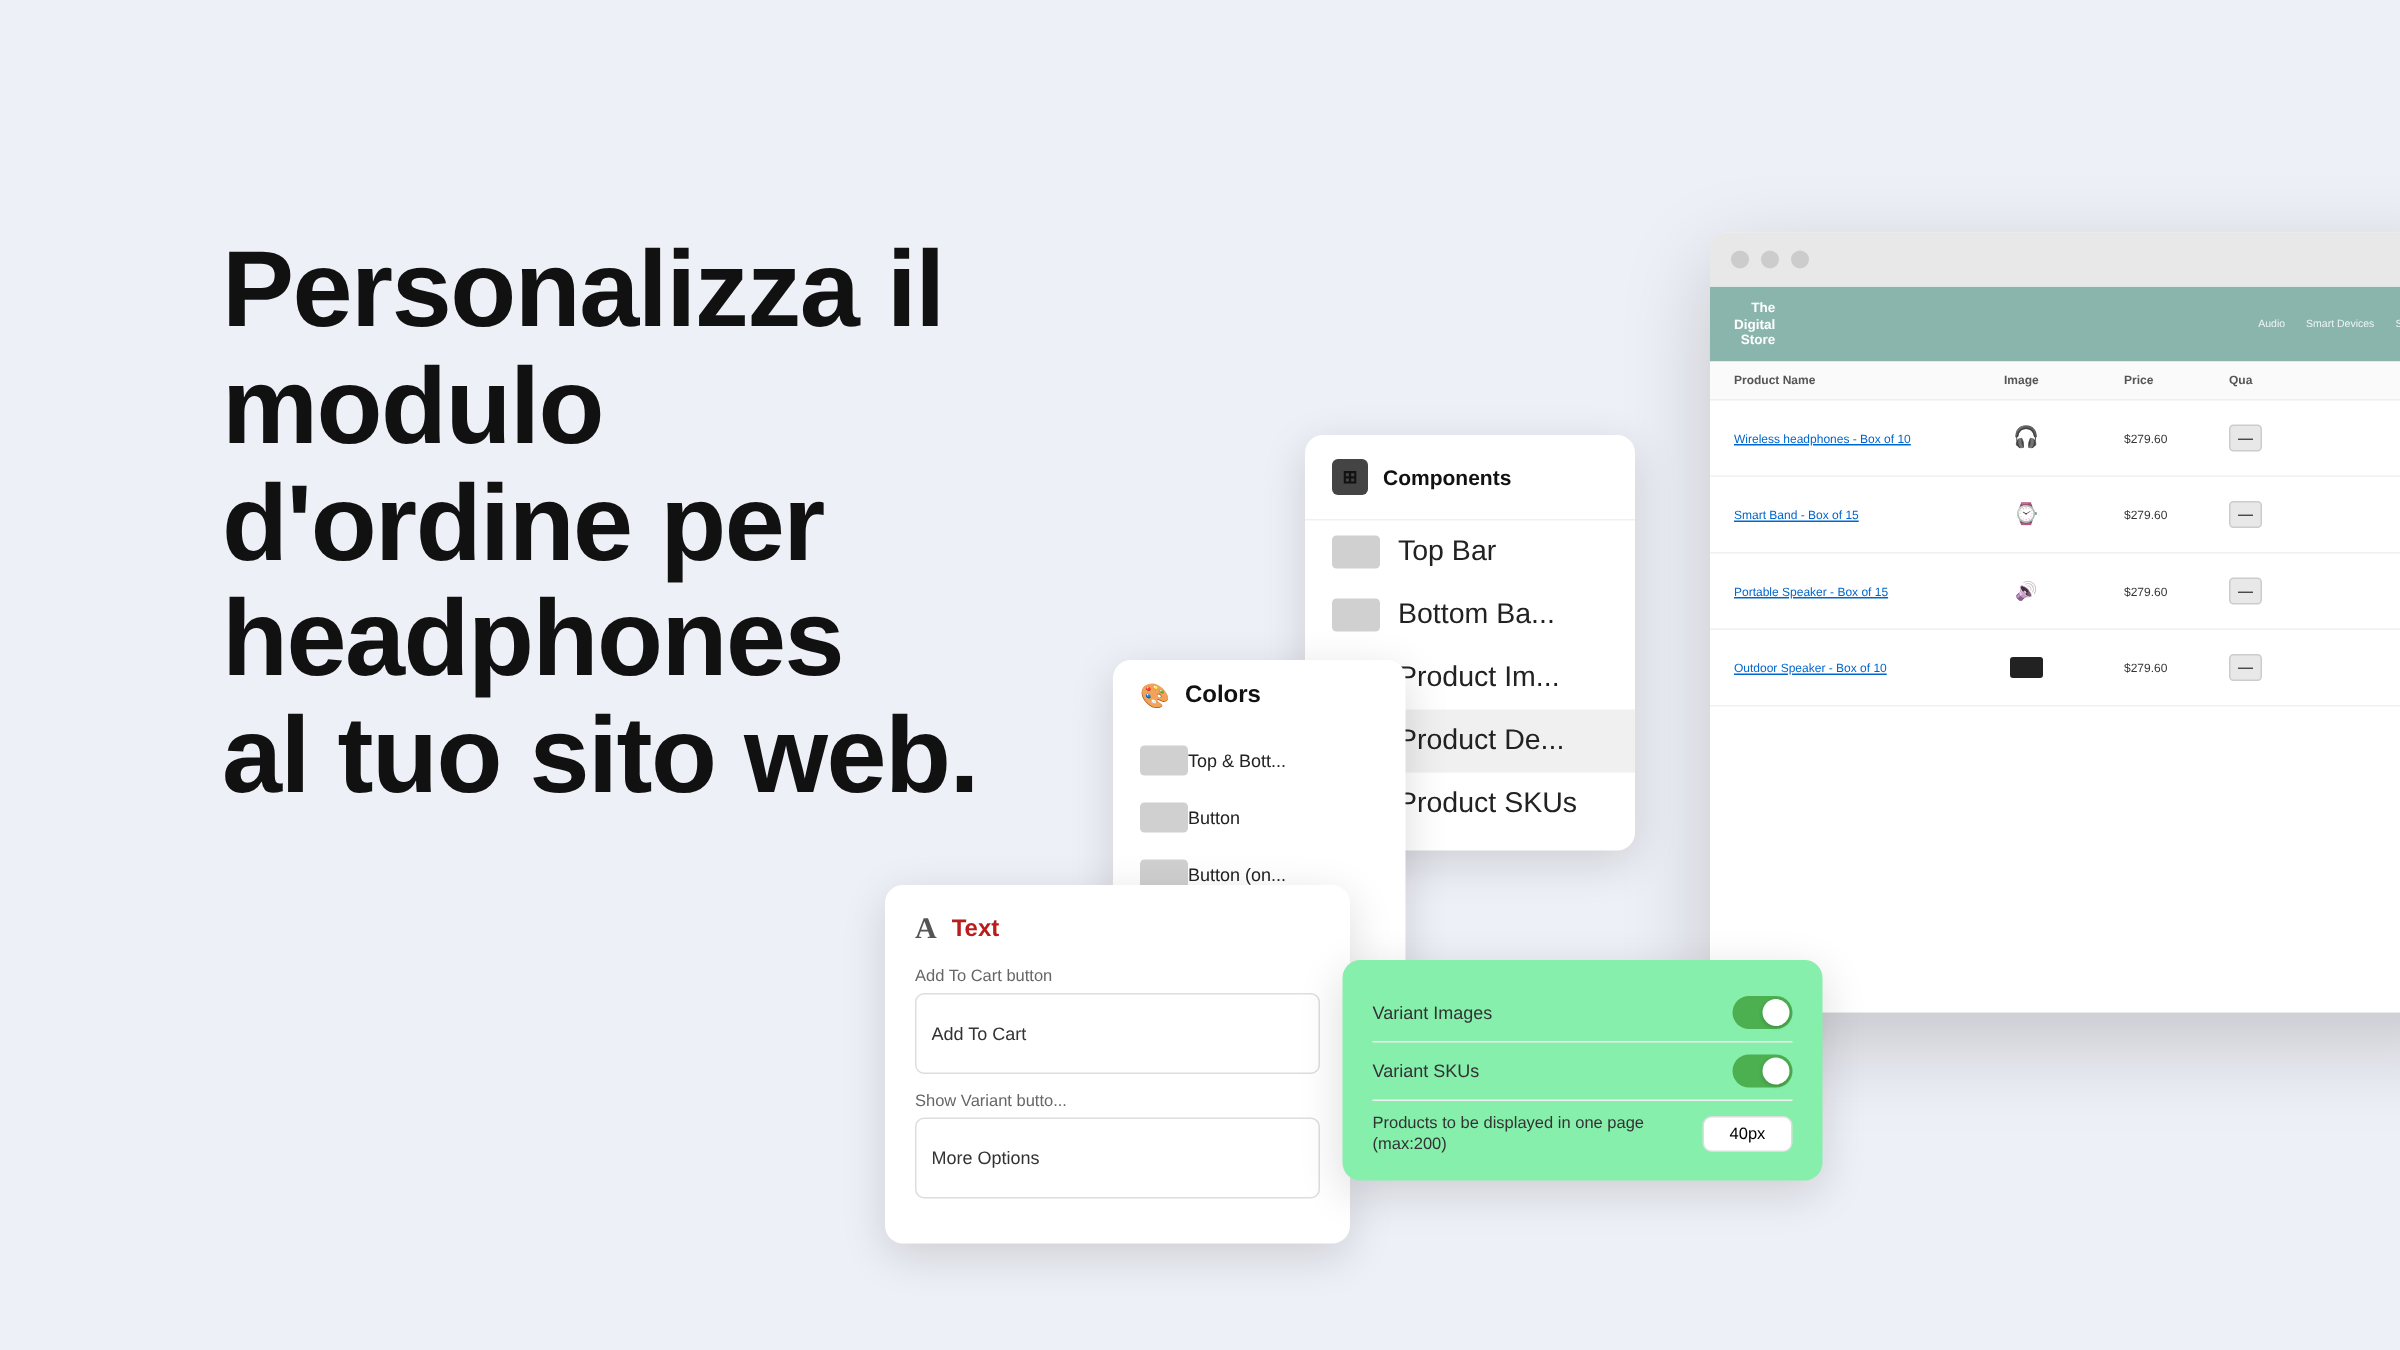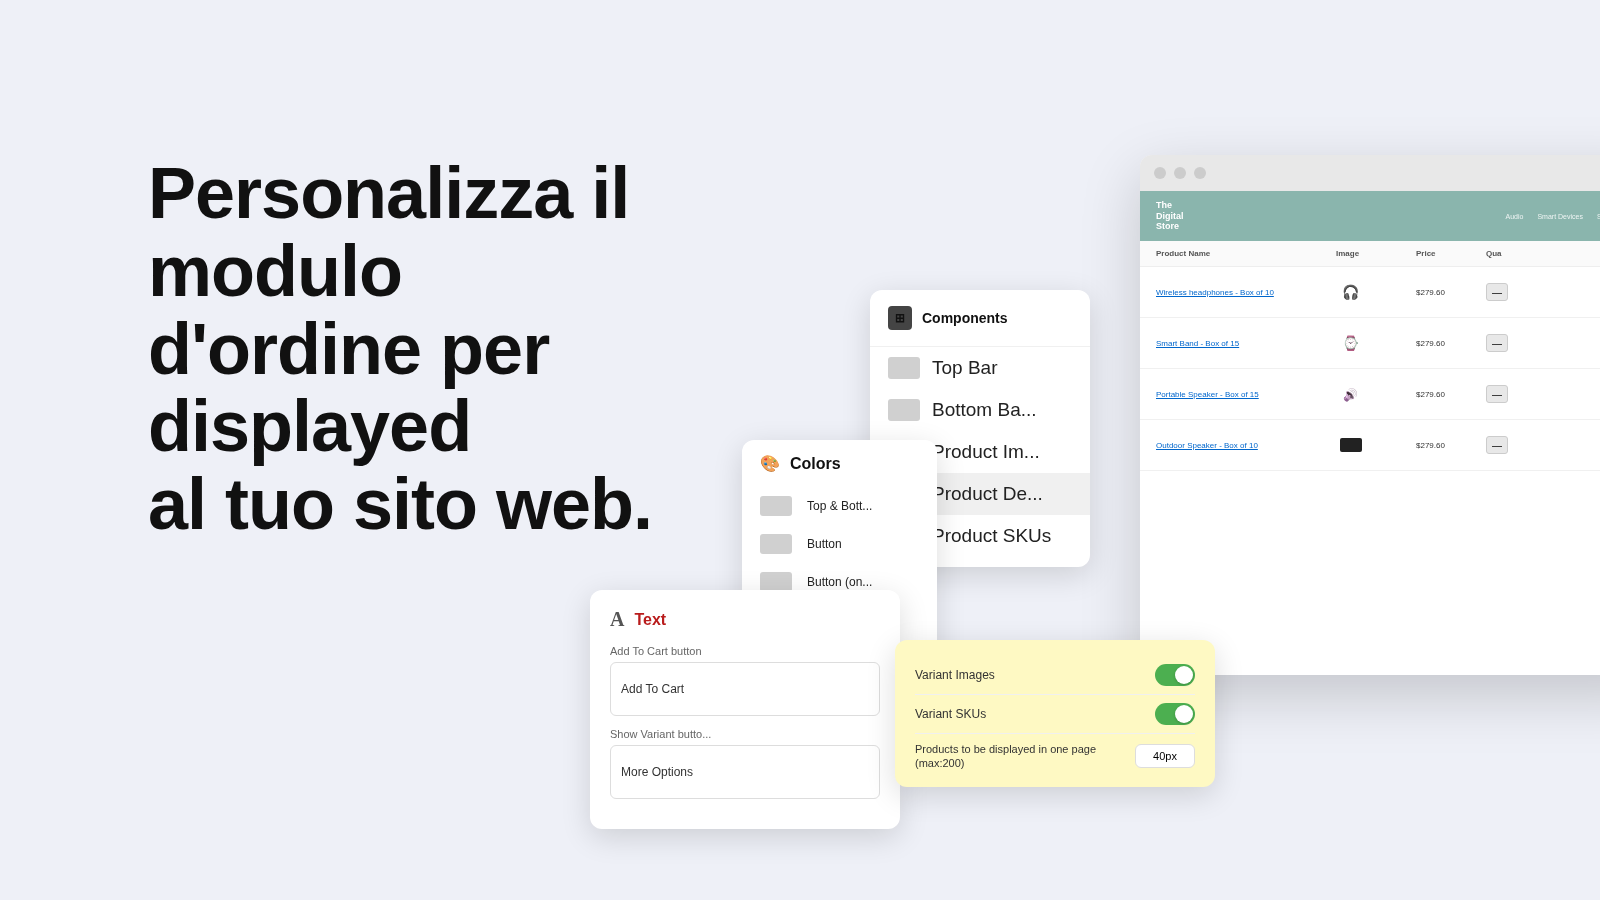--- a/index.html
+++ b/index.html
@@ -65,20 +65,21 @@
       display: flex;
       align-items: center;
       gap: 20px;
       height: 50px;
     }
     .store-logo {
       font-size: 9px;
       font-weight: 800;
       color: #fff;
       line-height: 1.2;
+      text-align: right;
     }
     .store-nav {
       display: flex;
       gap: 14px;
       margin-left: auto;
     }
     .store-nav-item {
       font-size: 7px;
       color: #fff;
       opacity: 0.85;
@@ -217,21 +218,21 @@
       font-size: 16px;
       font-weight: 700;
       color: #111;
     }
     .colors-items {
       padding: 0 0 8px;
     }
     .color-item {
       display: flex;
       align-items: center;
-      gap: 15px;
+      gap: 0;
       padding: 9px 18px;
     }
     .color-item-icon {
       width: 32px; height: 20px;
       background: #d0d0d0;
       border-radius: 3px;
     }
     .color-item-label {
       font-size: 12px;
       font-weight: 500;
@@ -287,21 +288,21 @@
       color: #666;
       margin-bottom: 5px;
     }
 
     
     .variant-panel {
       position: absolute;
       left: 895px;
       top: 640px;
       width: 320px;
-      background: #fef9c3;
+      background: #86efac;
       border-radius: 12px;
       box-shadow: 0 8px 30px rgba(0,0,0,0.14);
       padding: 16px 20px;
     }
     .variant-row {
       display: flex;
       align-items: center;
       justify-content: space-between;
       padding: 8px 0;
       border-bottom: 1px solid #f0f0f0;
@@ -352,21 +353,21 @@
     }
   </style>
 </head>
 <body>
 
 <div style="position:absolute;inset:0;background:#eef0f7;"></div>
 
 <div class="hero-text">
   <h1 class="hero-title">
     <span>Personalizza il modulo</span><br>
-    <span>d'ordine per displayed</span><br>
+    <span>d'ordine per headphones</span><br>
     <span>al tuo sito web.</span>
   </h1>
 </div>
 
 <div class="browser-window">
   <div class="browser-titlebar">
     <div class="browser-dot"></div>
     <div class="browser-dot"></div>
     <div class="browser-dot"></div>
   </div>

